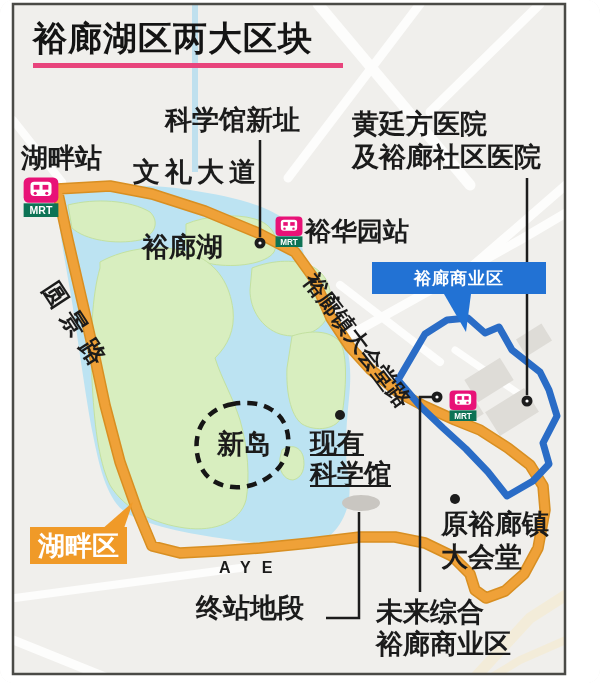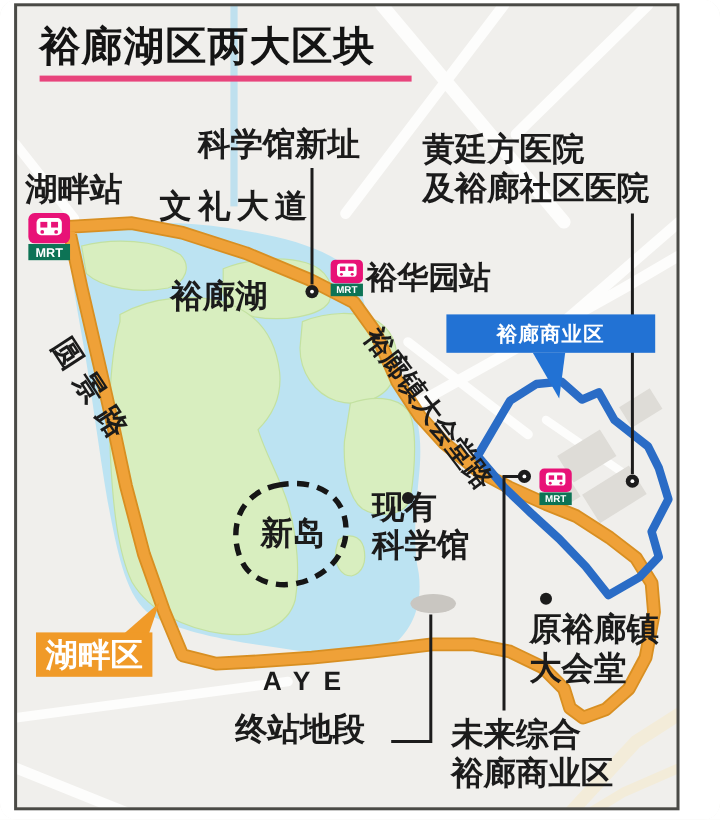--- a/index.html
+++ b/index.html
@@ -11,21 +11,21 @@
   .lbl .ln{display:block;}
   .title{position:absolute;left:33px;top:16px;font-size:34px;font-weight:700;
          color:#141414;letter-spacing:1px;white-space:nowrap;}
   .title-underline{position:absolute;left:33px;top:63px;width:310px;height:5px;background:#e8447c;}
   .zonebox{position:absolute;display:flex;align-items:center;justify-content:center;
            color:#ffffff;font-weight:700;white-space:nowrap;}
   .zonebox.biz{left:372px;top:262px;width:174px;height:32px;background:#2272d4;font-size:17px;letter-spacing:1px;}
   .zonebox.lake{left:30px;top:527px;width:97px;height:37px;background:#f09a28;font-size:27px;}
   .rot{transform-origin:left top;}
   .mrt{position:absolute;}
-  .aye{font-size:22px;letter-spacing:11px;font-weight:700;}
+  .aye{font-size:16px;letter-spacing:11px;font-weight:700;}
 </style>
 </head>
 <body>
 
 <div id="canvas">
 
   <svg id="mapsvg" width="600" height="683" viewBox="0 0 600 683">
     <defs>
       <clipPath id="frameclip">
           <rect x="13" y="4" width="552" height="670"></rect>
@@ -146,21 +146,21 @@
   <div class="lbl rot" style="left:321px;top:267px;font-size:23px;transform:rotate(53deg);">裕廊镇大会堂路</div>
   <div class="lbl aye" style="left:219px;top:552px;">AYE</div>
 
   <div class="lbl" style="left:165px;top:105px;">科学馆新址</div>
   <div class="lbl" style="left:352px;top:108px;line-height:33px;">
     <span class="ln">黄廷方医院</span>
     <span class="ln">及裕廊社区医院</span>
   </div>
   <div class="lbl" style="left:142px;top:232px;">裕廊湖</div>
   <div class="lbl" style="left:217px;top:429px;">新岛</div>
-  <div class="lbl" style="left:310px;top:408px;">
+  <div class="lbl" style="left:310px;top:428px;text-decoration:underline;">
     <span class="ln">现有</span>
     <span class="ln">科学馆</span>
   </div>
   <div class="lbl" style="left:441px;top:508px;line-height:33px;">
     <span class="ln">原裕廊镇</span>
     <span class="ln">大会堂</span>
   </div>
   <div class="lbl" style="left:376px;top:596px;line-height:32px;">
     <span class="ln">未来综合</span>
     <span class="ln">裕廊商业区</span>

